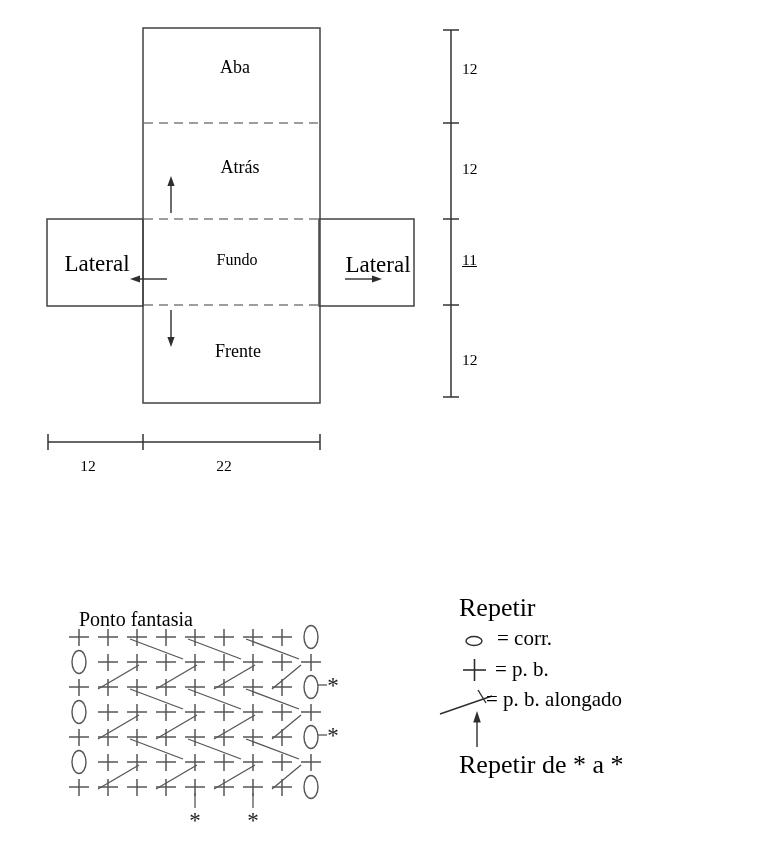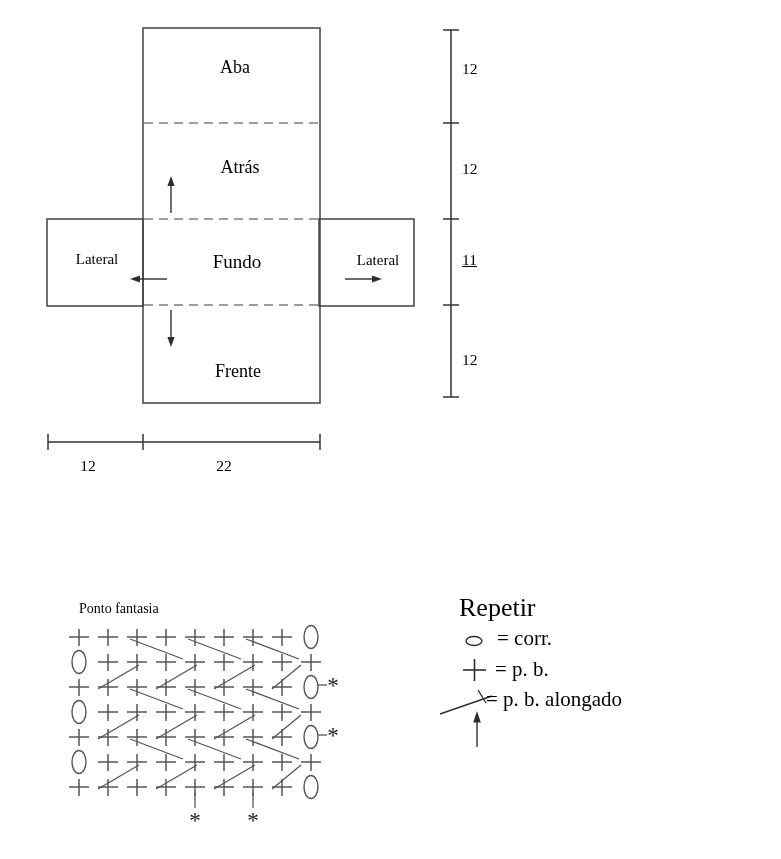--- a/index.html
+++ b/index.html
@@ -3,24 +3,24 @@
 <meta charset="utf-8">
 <style>
   html,body{margin:0;padding:0;}
   body{width:781px;height:859px;background:#ffffff;position:relative;overflow:hidden;
        font-family:"Liberation Serif",serif;color:#1a1a1a;}
   .page{position:absolute;left:0;top:0;width:781px;height:859px;}
   svg.geom{position:absolute;left:0;top:0;}
   .lbl{position:absolute;white-space:nowrap;color:#000000;line-height:1.05;}
   .ctr{text-align:center;}
   .piece{font-size:18px;}
-  .piece-sm{font-size:19px;}
-  .lateral{font-size:15px;}
+  .piece-sm{font-size:16px;}
+  .lateral{font-size:23px;}
   .meas{font-size:15.5px;}
-  .chart-title{font-size:14px;}
+  .chart-title{font-size:20px;margin-top:7px;}
   .legend-title{font-size:26px;}
   .legend-item{font-size:21px;text-align:center;}
   .legend-footer{font-size:26px;}
 </style>
 </head>
 <body>
 
 <div class="page">
 
   <svg class="geom" width="781" height="859" viewBox="0 0 781 859">
@@ -234,31 +234,32 @@
       <g stroke-width="1.4">
         <line x1="477" y1="747" x2="477" y2="722"></line>
         <polygon points="477,711 473.2,722.5 480.8,722.5" fill="#2e2e2e" stroke="none"></polygon>
       </g>
     </g>
   </svg>
 
   <div class="lbl piece ctr" style="left:175px;top:58px;width:120px;">Aba</div>
   <div class="lbl piece ctr" style="left:180px;top:158px;width:120px;">Atrás</div>
   <div class="lbl piece-sm ctr" style="left:177px;top:252px;width:120px;">Fundo</div>
-  <div class="lbl piece ctr" style="left:178px;top:342px;width:120px;margin-top:20px;">Frente</div>
+  <div class="lbl piece ctr" style="left:178px;top:342px;width:120px;">Frente</div>
   <div class="lbl lateral ctr" style="left:37px;top:252px;width:120px;">Lateral</div>
   <div class="lbl lateral ctr" style="left:318px;top:253px;width:120px;">Lateral</div>
 
   <div class="lbl meas" style="left:462px;top:61px;">12</div>
   <div class="lbl meas" style="left:462px;top:161px;">12</div>
   <div class="lbl meas" style="left:462px;top:252px;text-decoration:underline;">11</div>
   <div class="lbl meas" style="left:462px;top:352px;">12</div>
   <div class="lbl meas ctr" style="left:58px;top:458px;width:60px;">12</div>
   <div class="lbl meas ctr" style="left:194px;top:458px;width:60px;">22</div>
 
   <div class="lbl chart-title" style="left:79px;top:602px;">Ponto fantasia</div>
 
   <div class="lbl legend-title" style="left:459px;top:594px;">Repetir</div>
   <div class="lbl legend-item" style="left:497px;top:627px;">= corr.</div>
   <div class="lbl legend-item" style="left:495px;top:658px;">= p. b.</div>
   <div class="lbl legend-item" style="left:486px;top:688px;">= p. b. alongado</div>
+  <div class="lbl legend-footer" style="left:459px;top:751px;">Repetir de * a *</div>
 
 </div>
 
 </body></html>

